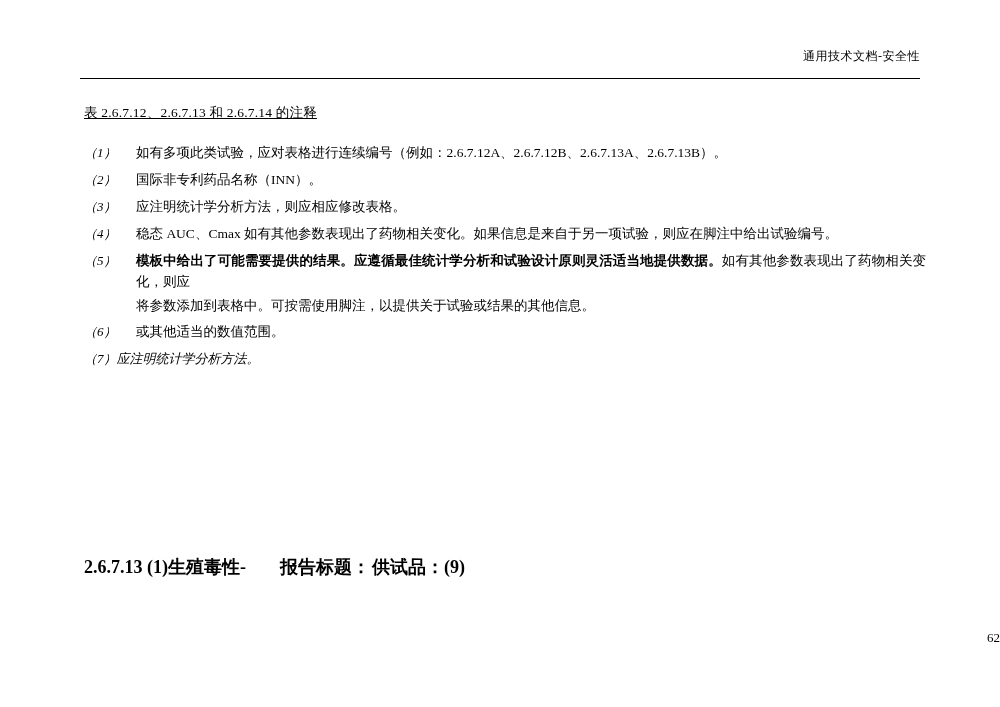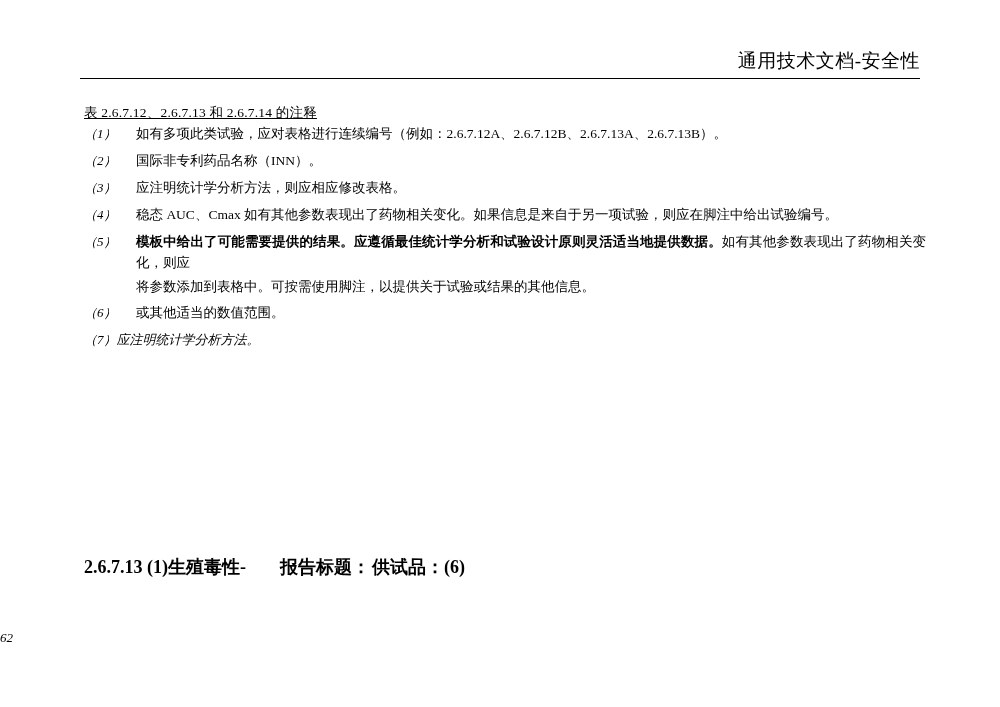--- a/index.html
+++ b/index.html
@@ -19,21 +19,21 @@
     position: absolute;
     left: 0; top: 0;
     width: 1000px;
     height: 707px;
     background: #ffffff;
   }
   .header-text {
     position: absolute;
     right: 80px;
     top: 48px;
-    font-size: 19px;
+    font-size: 12px;
     font-family: "Liberation Serif", "DejaVu Serif", serif;
     letter-spacing: 0.5px;
     white-space: nowrap;
   }
   .header-rule {
     position: absolute;
     left: 80px;
     right: 80px;
     top: 78px;
     border-top: 1px solid #000000;
@@ -41,21 +41,21 @@
   }
   .content {
     position: absolute;
     left: 84px;
     top: 104px;
     width: 842px;
   }
   .notes-title {
     font-size: 13.5px;
     text-decoration: underline;
-    margin-bottom: 2px;
+    margin-bottom: 21px;
     letter-spacing: 0.2px;
   }
   .note-row {
     display: flex;
     align-items: flex-start;
     font-size: 13.5px;
     line-height: 1.55;
     margin-bottom: 6px;
   }
   .note-num {
@@ -111,23 +111,22 @@
     flex: 0 0 auto;
   }
   .section-line2 {
     margin-top: 2px;
   }
   .page-number {
     position: absolute;
     left: 0;
     right: 0;
     top: 630px;
-    text-align: left;
+    text-align: right;
     font-size: 13px;
-    font-style: italic;
   }
 </style>
 </head>
 <body>
 
 <div class="page">
 
   <div class="header-text">通用技术文档-安全性</div>
   <div class="header-rule"></div>
 
@@ -175,19 +174,19 @@
       <span class="note-body"></span>
     </div>
 
 
   </div>
 
   <div class="section-block">
     <div class="section-line">
       <span class="sec-num">2.6.7.13  (1)生殖毒性-</span>
       <span class="sec-label">报告标题：</span>
-      <span class="sec-value">供试品：(6)</span>
+      <span class="sec-value">供试品：(9)</span>
     </div>
   </div>
 
   <div class="page-number">62</div>
 
 </div>
 
 </body></html>

